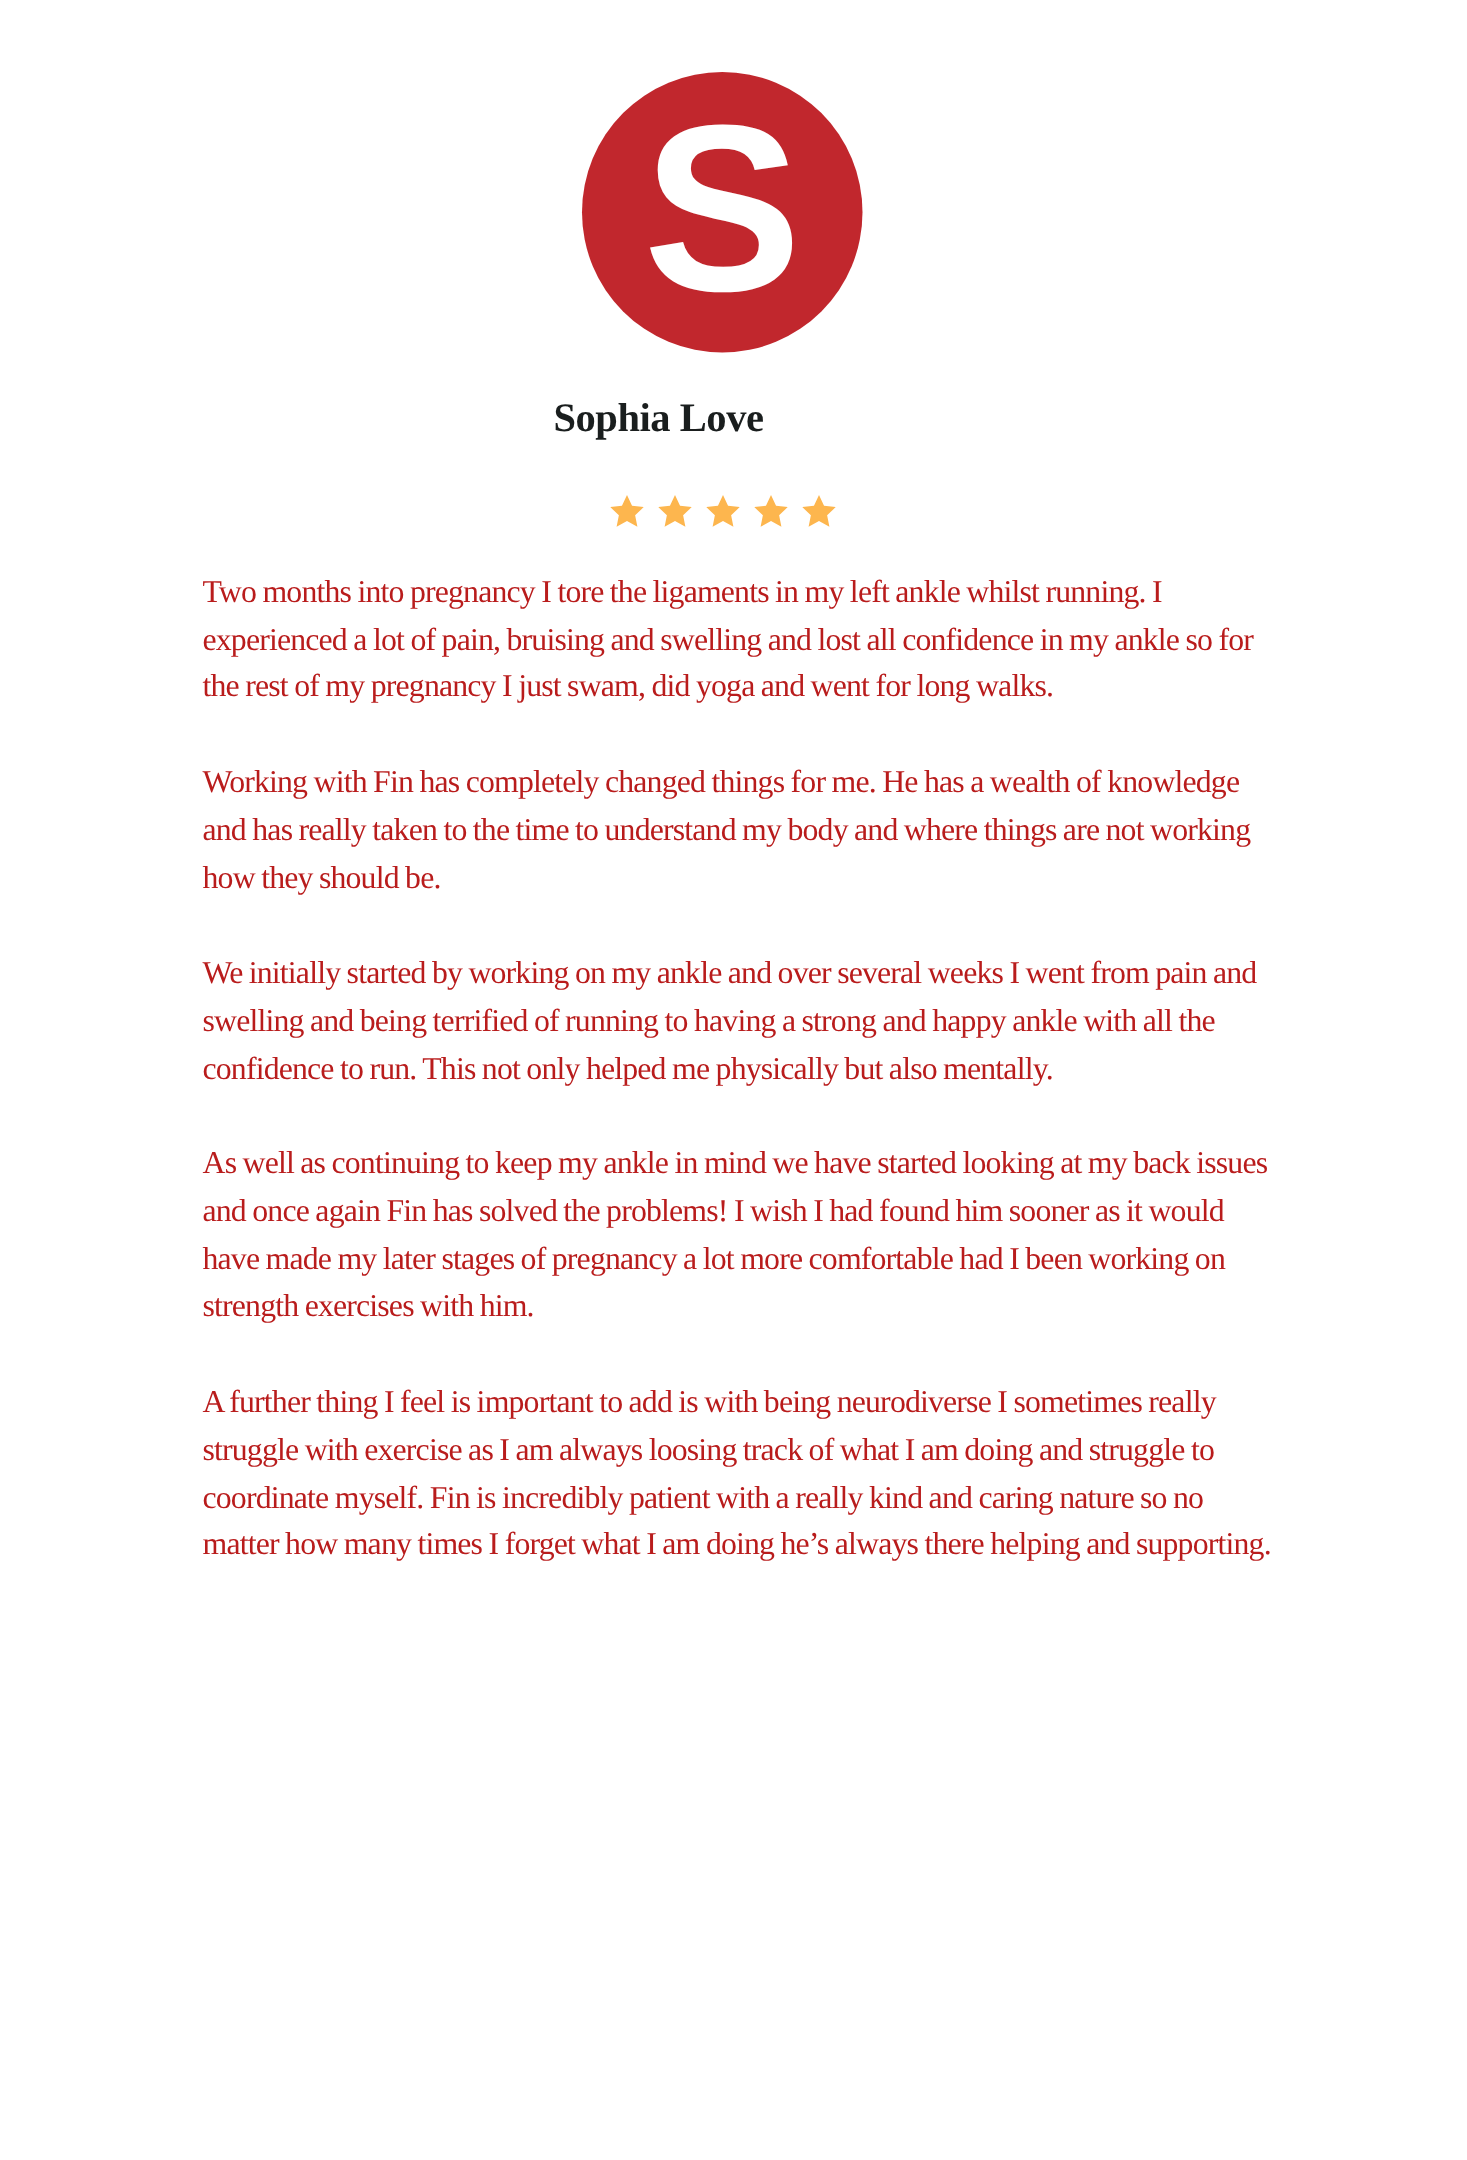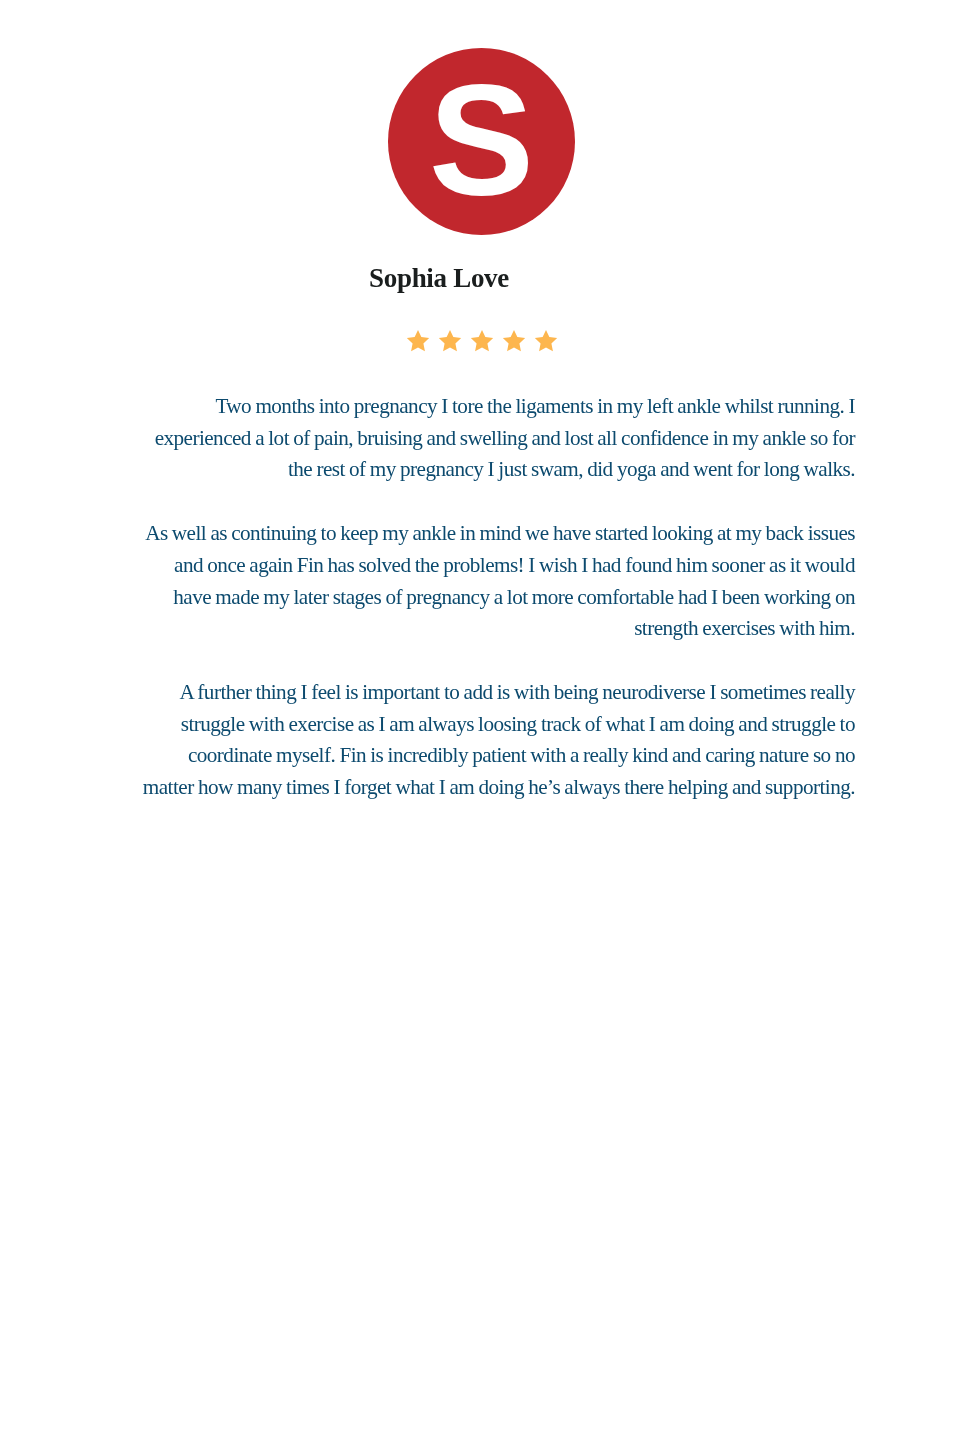--- a/index.html
+++ b/index.html
@@ -71,27 +71,26 @@
       height: 26px;
       display: block;
     }
     .body-text {
       position: absolute;
       left: 135px;
       top: 379px;
       width: 720px;
     }
     .para {
-      margin: 12px 0 32px 0;
+      margin: 0 0 32px 0;
       font-size: 21.2px;
       line-height: 31.7px;
       letter-spacing: -0.55px;
       word-spacing: -0.5px;
-      color: #0c4a6e;
-      text-align: right;
+      color: #b91c1c;
     }
   </style>
 </head>
 <body>
 
 <div class="card">
 
   <div class="avatar" style="background: rgb(193, 39, 45);">
     <span class="avatar-letter">S</span>
   </div>
@@ -121,17 +120,19 @@
       </span>
       <span class="star">
         <svg viewBox="0 0 24 24">
           <path d="M12 1.8l3.1 6.6 7.2.9-5.3 5 1.4 7.1L12 17.9l-6.4 3.5 1.4-7.1-5.3-5 7.2-.9z" fill="#fdb64e"></path>
         </svg>
       </span>
     </div>
 
   <div class="body-text">
     <p class="para">Two months into pregnancy I tore the ligaments in my left ankle whilst running. I experienced a lot of pain, bruising and swelling and lost all confidence in my ankle so for the rest of my pregnancy I just swam, did yoga and went for long walks.</p>
+    <p class="para">Working with Fin has completely changed things for me. He has a wealth of knowledge and has really taken to the time to understand my body and where things are not working how they should be.</p>
+    <p class="para">We initially started by working on my ankle and over several weeks I went from pain and swelling and being terrified of running to having a strong and happy ankle with all the confidence to run. This not only helped me physically but also mentally.</p>
     <p class="para">As well as continuing to keep my ankle in mind we have started looking at my back issues and once again Fin has solved the problems! I wish I had found him sooner as it would have made my later stages of pregnancy a lot more comfortable had I been working on strength exercises with him.</p>
     <p class="para">A further thing I feel is important to add is with being neurodiverse I sometimes really struggle with exercise as I am always loosing track of what I am doing and struggle to coordinate myself. Fin is incredibly patient with a really kind and caring nature so no matter how many times I forget what I am doing he’s always there helping and supporting.</p>
   </div>
 
 </div>
 
 </body></html>

